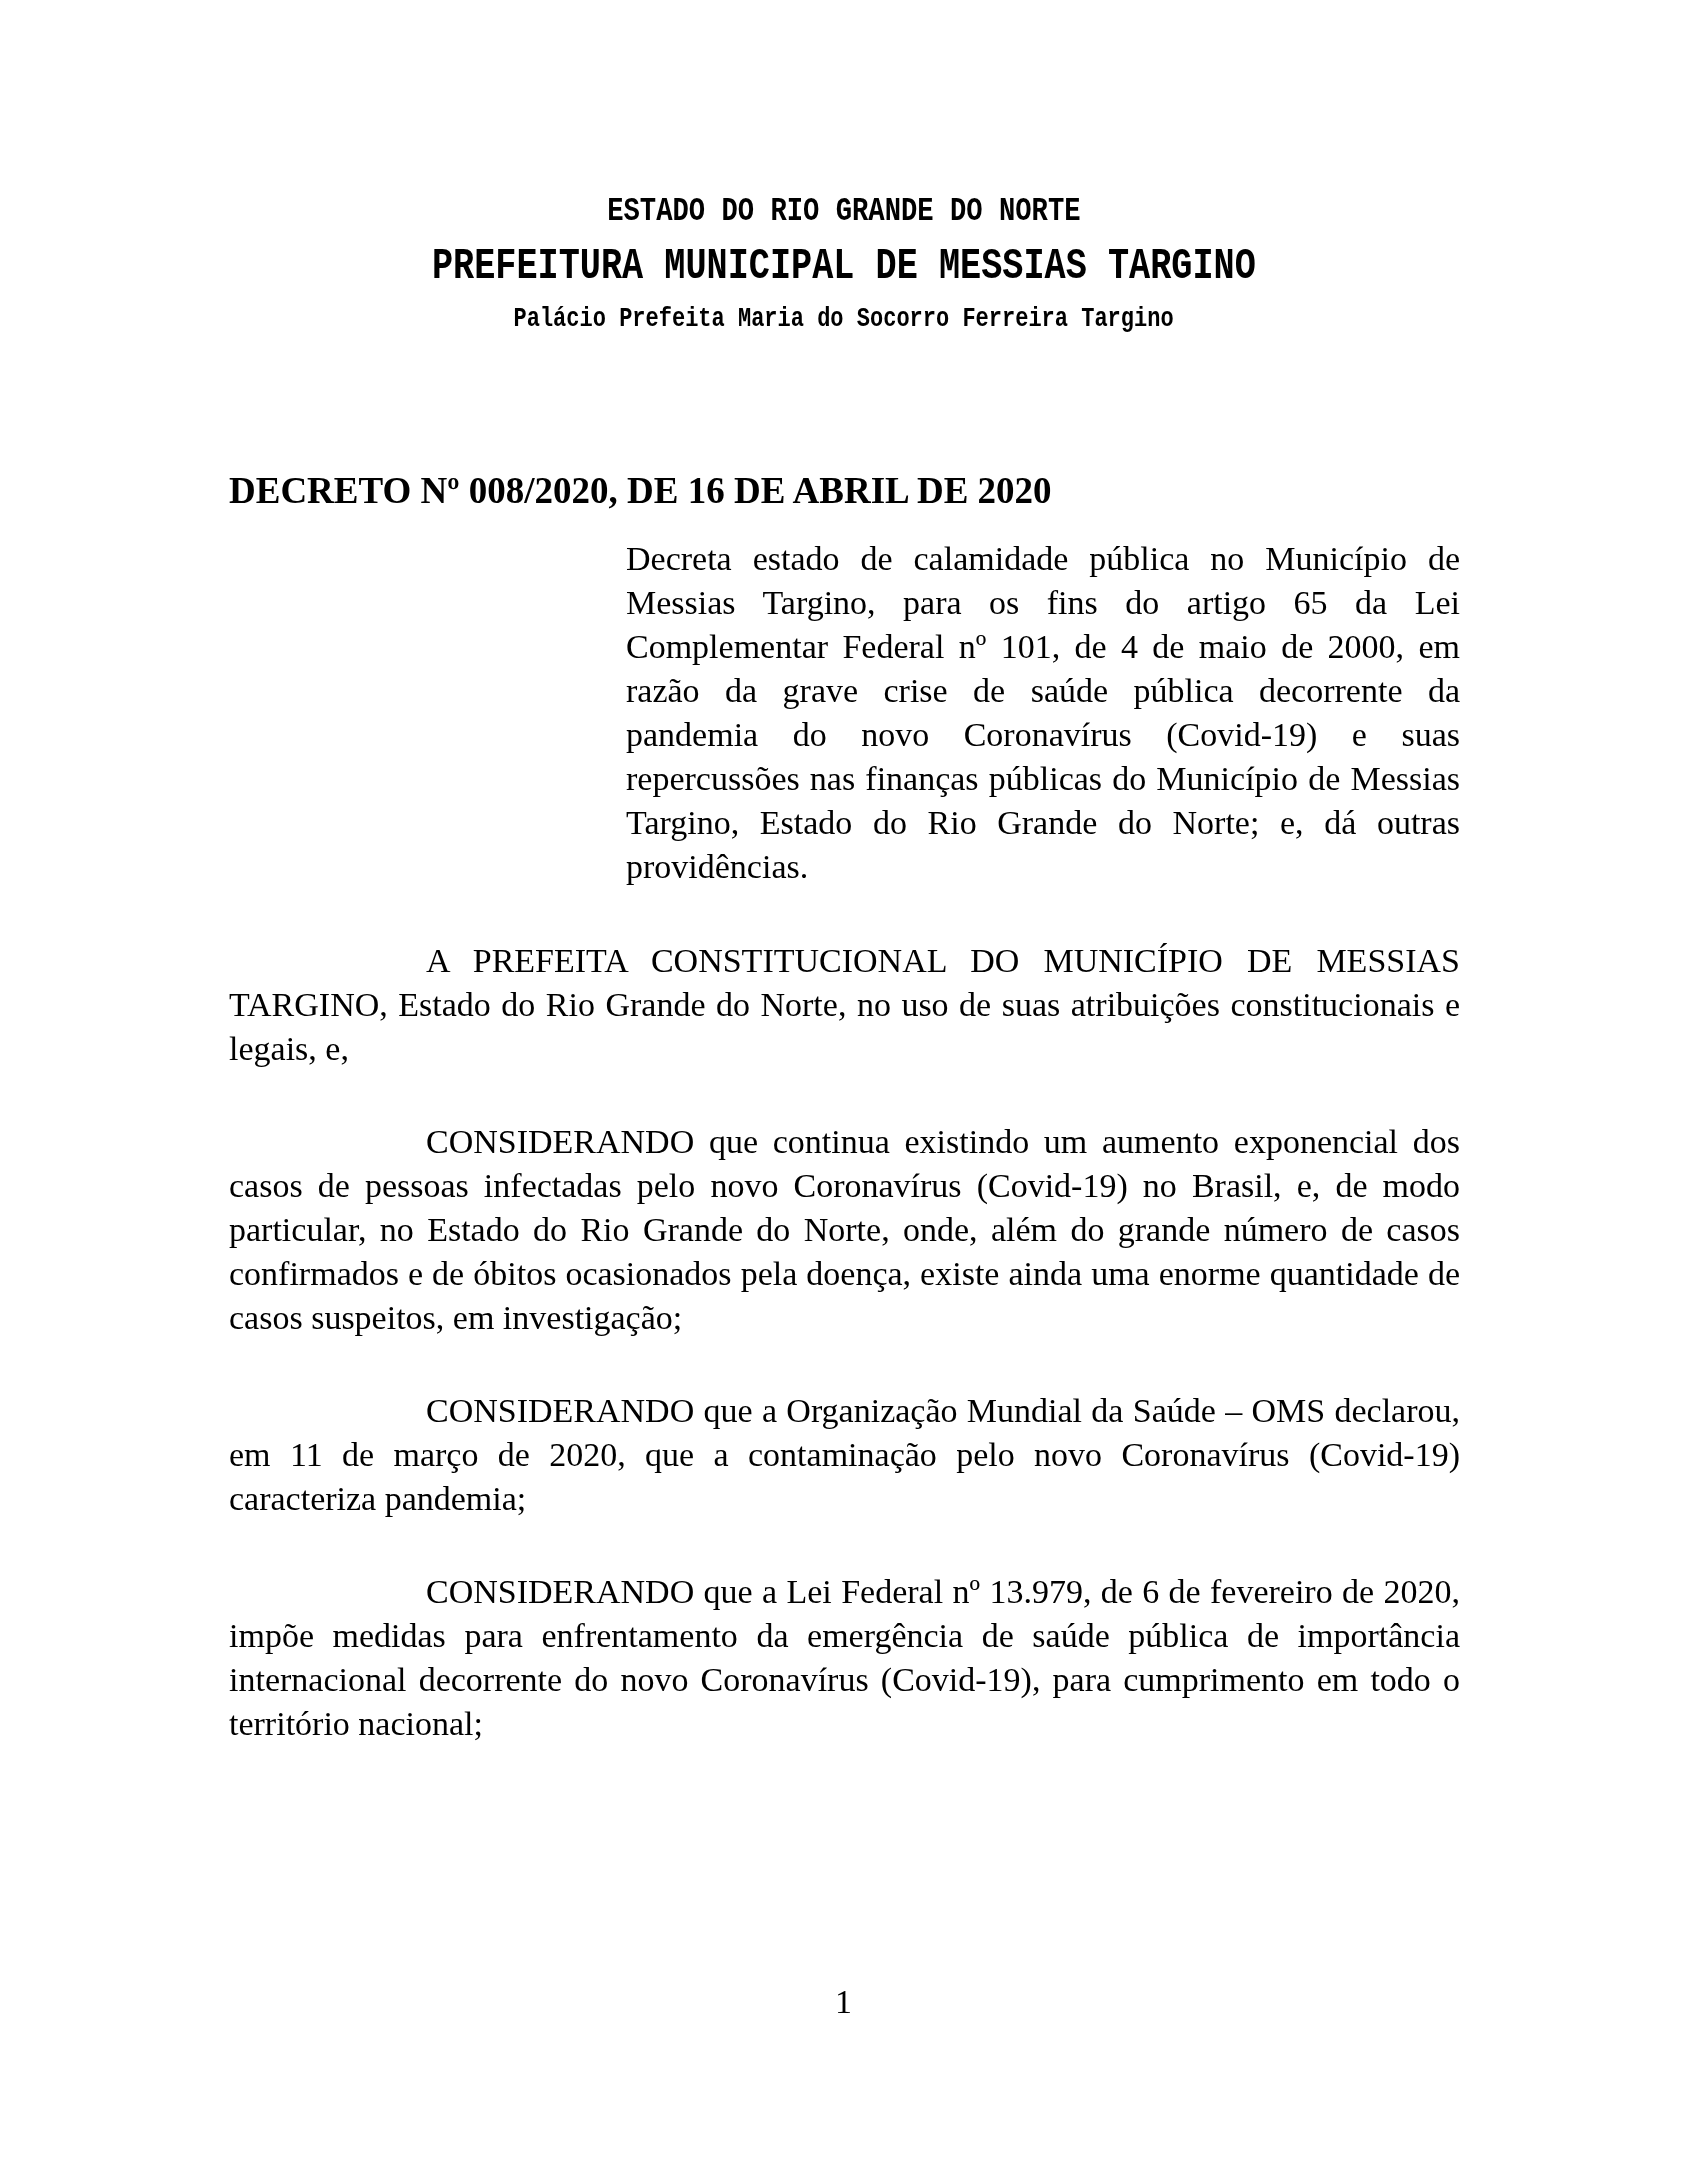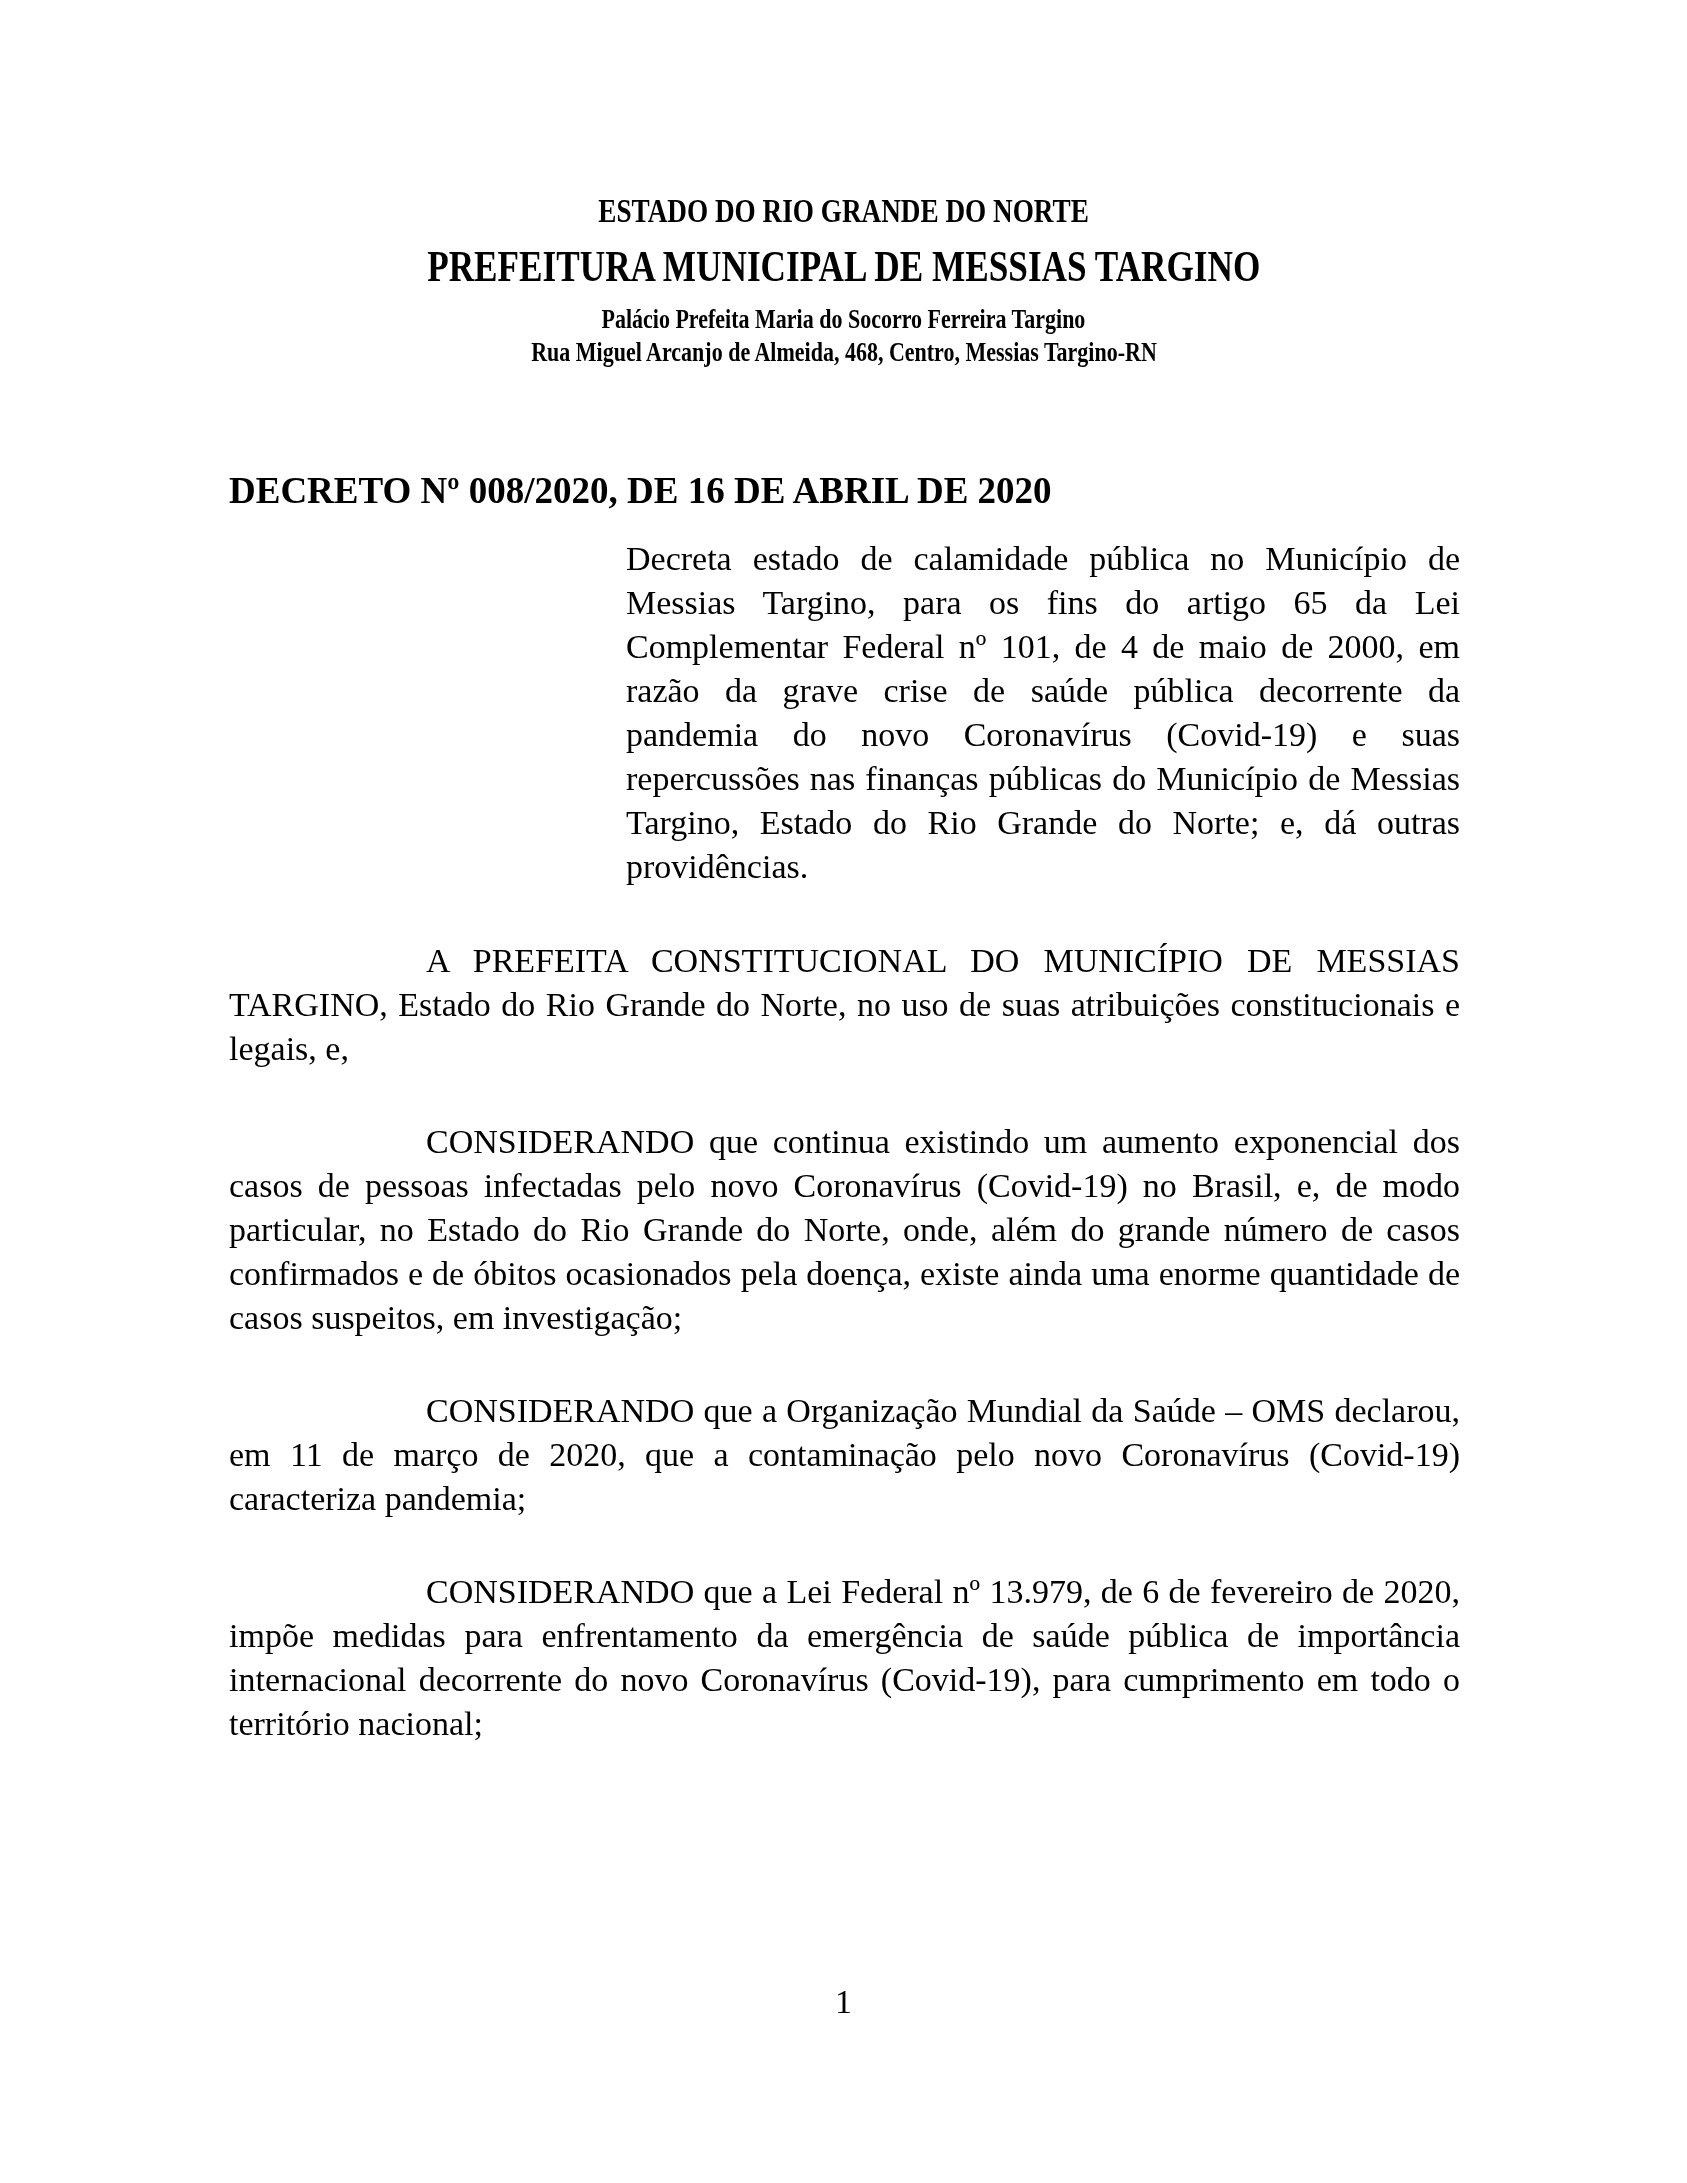--- a/index.html
+++ b/index.html
@@ -16,21 +16,21 @@
     font-family: "Liberation Serif", serif;
     overflow: hidden;
   }
   
   .letterhead {
     position: absolute;
     top: 192px;
     left: 0;
     width: 100%;
     text-align: center;
-    font-family: Liberation Serif, serif;
+    font-family: Liberation Mono, monospace;
     font-weight: bold;
     line-height: 1.12;
   }
   .condensed {
     display: inline-block;
     transform: scaleX(0.80);
     transform-origin: 50% 50%;
     white-space: nowrap;
   }
   .lh-line1 { font-size: 34px; }
@@ -94,23 +94,20 @@
   <header class="letterhead">
     <div class="lh-line1">
       <span class="condensed">ESTADO DO RIO GRANDE DO NORTE</span>
     </div>
     <div class="lh-line2">
       <span class="condensed">PREFEITURA MUNICIPAL DE MESSIAS TARGINO</span>
     </div>
     <div class="lh-line4">
       <span class="condensed">Palácio Prefeita Maria do Socorro Ferreira Targino</span>
     </div>
-    <div class="lh-line5">
-      <span class="condensed">Rua Miguel Arcanjo de Almeida, 468, Centro, Messias Targino-RN</span>
-    </div>
   </header>
 
   <h1 class="decree-title">DECRETO Nº 008/2020, DE 16 DE ABRIL DE 2020</h1>
 
   <div class="summary">Decreta estado de calamidade pública no Município de Messias Targino, para os fins do artigo 65 da Lei Complementar Federal nº 101, de 4 de maio de 2000, em razão da grave crise de saúde pública decorrente da pandemia do novo Coronavírus (Covid-19) e suas repercussões nas finanças públicas do Município de Messias Targino, Estado do Rio Grande do Norte; e, dá outras providências.</div>
 
   <main class="body-text">
     <p>A PREFEITA CONSTITUCIONAL DO MUNICÍPIO DE MESSIAS TARGINO, Estado do Rio Grande do Norte, no uso de suas atribuições constitucionais e legais, e,</p>
     <p>CONSIDERANDO que continua existindo um aumento exponencial dos casos de pessoas infectadas pelo novo Coronavírus (Covid-19) no Brasil, e, de modo particular, no Estado do Rio Grande do Norte, onde, além do grande número de casos confirmados e de óbitos ocasionados pela doença, existe ainda uma enorme quantidade de casos suspeitos, em investigação;</p>
     <p>CONSIDERANDO que a Organização Mundial da Saúde – OMS declarou, em 11 de março de 2020, que a contaminação pelo novo Coronavírus (Covid-19) caracteriza pandemia;</p>

